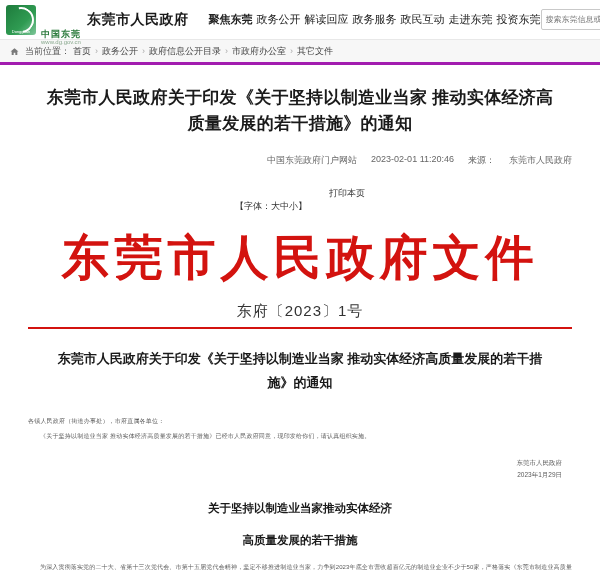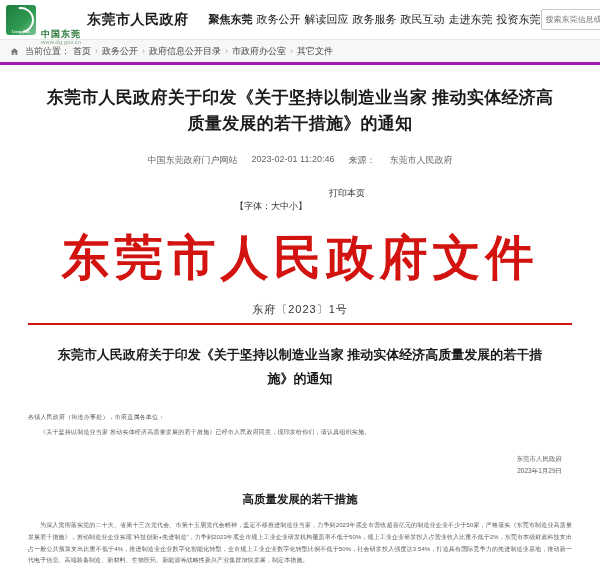--- a/index.html
+++ b/index.html
@@ -159,21 +159,21 @@
     line-height: 1.55;
     letter-spacing: 0.3px;
     margin: 6px 18px 0 18px;
   }
   .meta-row {
     margin-top: 16px;
     text-align: center;
     font-size: 9px;
     color: #666;
     display: flex;
-    justify-content: center;
+    justify-content: flex-end;
     gap: 14px;
   }
   .meta-row span { white-space: nowrap; }
   .tools-row {
     margin-top: 8px;
     text-align: center;
     font-size: 9px;
     color: #444;
     display: flex;
     justify-content: center;
@@ -193,21 +193,21 @@
     font-family: "Liberation Serif", serif;
     color: #d3130f;
     font-size: 48px;
     font-weight: bold;
     letter-spacing: 5px;
     line-height: 1.2;
   }
   .doc-number {
     margin-top: 16px;
     text-align: center;
-    font-size: 11px;
+    font-size: 15px;
     color: #333;
     letter-spacing: 1px;
   }
   .red-line {
     margin-top: 6px;
     height: 2px;
     background: #d3130f;
     width: 100%;
   }
   .red-subject {
@@ -347,20 +347,21 @@
     <div class="body-block">
       <p>各镇人民政府（街道办事处），市府直属各单位：</p>
       <p class="indent">《关于坚持以制造业当家 推动实体经济高质量发展的若干措施》已经市人民政府同意，现印发给你们，请认真组织实施。</p>
     </div>
 
     <div class="sign-block">
       <div>东莞市人民政府</div>
       <div>2023年1月29日</div>
     </div>
 
+    <div class="section-title">关于坚持以制造业当家推动实体经济</div>
     <div class="section-title" style="margin-top:11px">高质量发展的若干措施</div>
 
     <div class="small-body">
       <p class="indent">为深入贯彻落实党的二十大、省第十三次党代会、市第十五届党代会精神，坚定不移推进制造业当家，力争到2023年底全市营收超百亿元的制造业企业不少于50家，严格落实《东莞市制造业高质量发展若干措施》，推动制造业企业实现“科技创新+先进制造”，力争到2023年底全市规上工业企业研发机构覆盖率不低于50%，规上工业企业研发投入占营业收入比重不低于2%，东莞市本级财政科技支出占一般公共预算支出比重不低于4%，推进制造业企业数字化智能化转型，全市规上工业企业数字化转型比例不低于50%，社会研发投入强度达3.54%，打造具有国际竞争力的先进制造业基地，推动新一代电子信息、高端装备制造、新材料、生物医药、新能源等战略性新兴产业集群加快发展，制定本措施。</p>
     </div>
 
     <div class="subhead">一、坚持以大产业重塑体系结构，增强产业核心竞争力</div>
 
   </div>
 </div>

